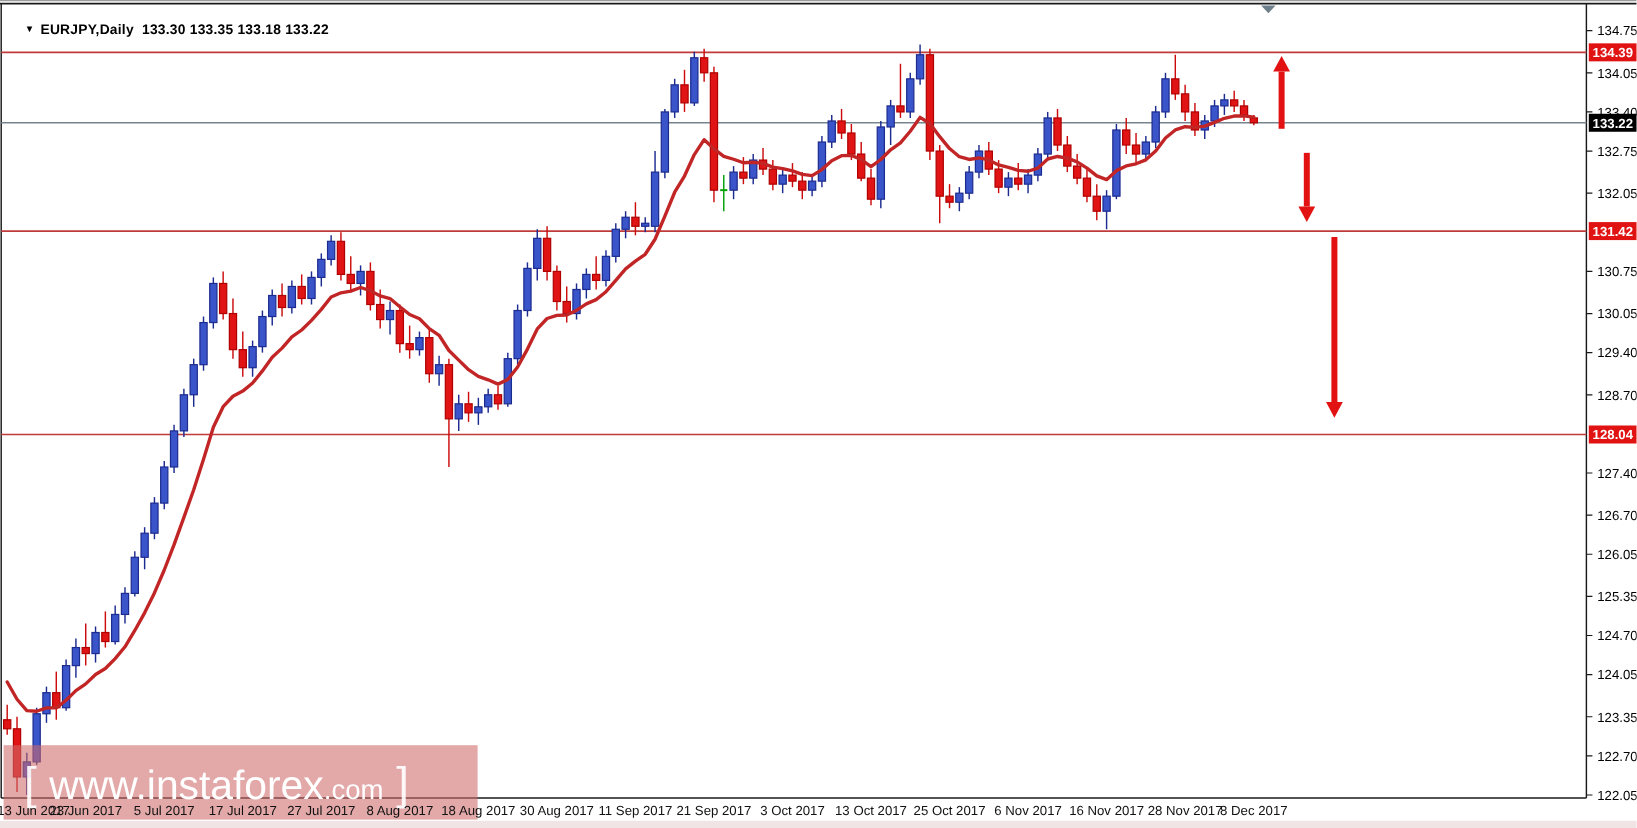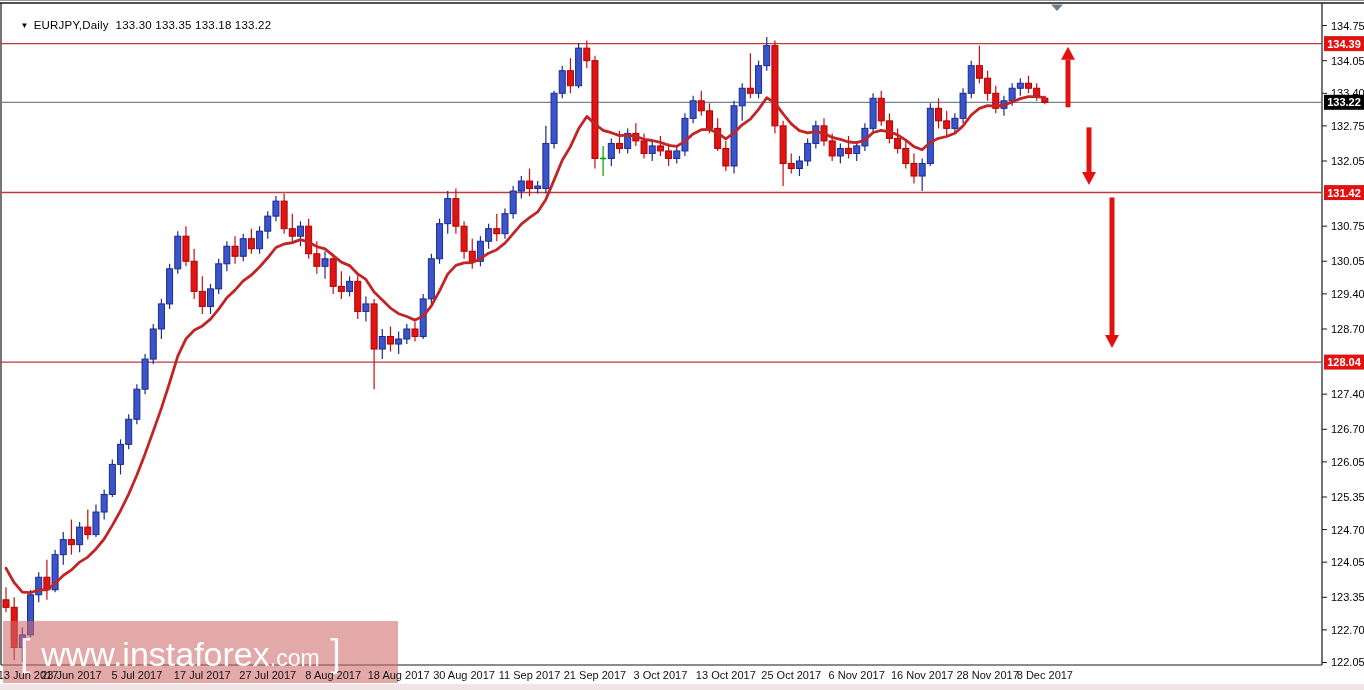--- a/index.html
+++ b/index.html
@@ -2,21 +2,21 @@
 <html><head>
 <meta charset="utf-8">
 <style>
   html,body{margin:0;padding:0;background:#fff;}
   .stage{
     position:relative;width:1364px;height:690px;background:#ffffff;
     font-family:"Liberation Sans",sans-serif;overflow:hidden;
   }
   .stage svg{position:absolute;left:0;top:0;}
   .ohlc{
-    position:absolute;left:7px;top:7px;font-size:11.5px;font-weight:normal;color:#000;
+    position:absolute;left:7px;top:7px;font-size:11.5px;font-weight:bold;color:#000;
     letter-spacing:0.2px;white-space:pre;
   }
   .ohlc .tri{font-size:8px;position:relative;top:-1px;margin-right:5px;}
   text{font-family:"Liberation Sans",sans-serif;}
 </style>
 </head>
 <body>
 
 <div class="stage">
   <svg id="plot" width="1364" height="690">

